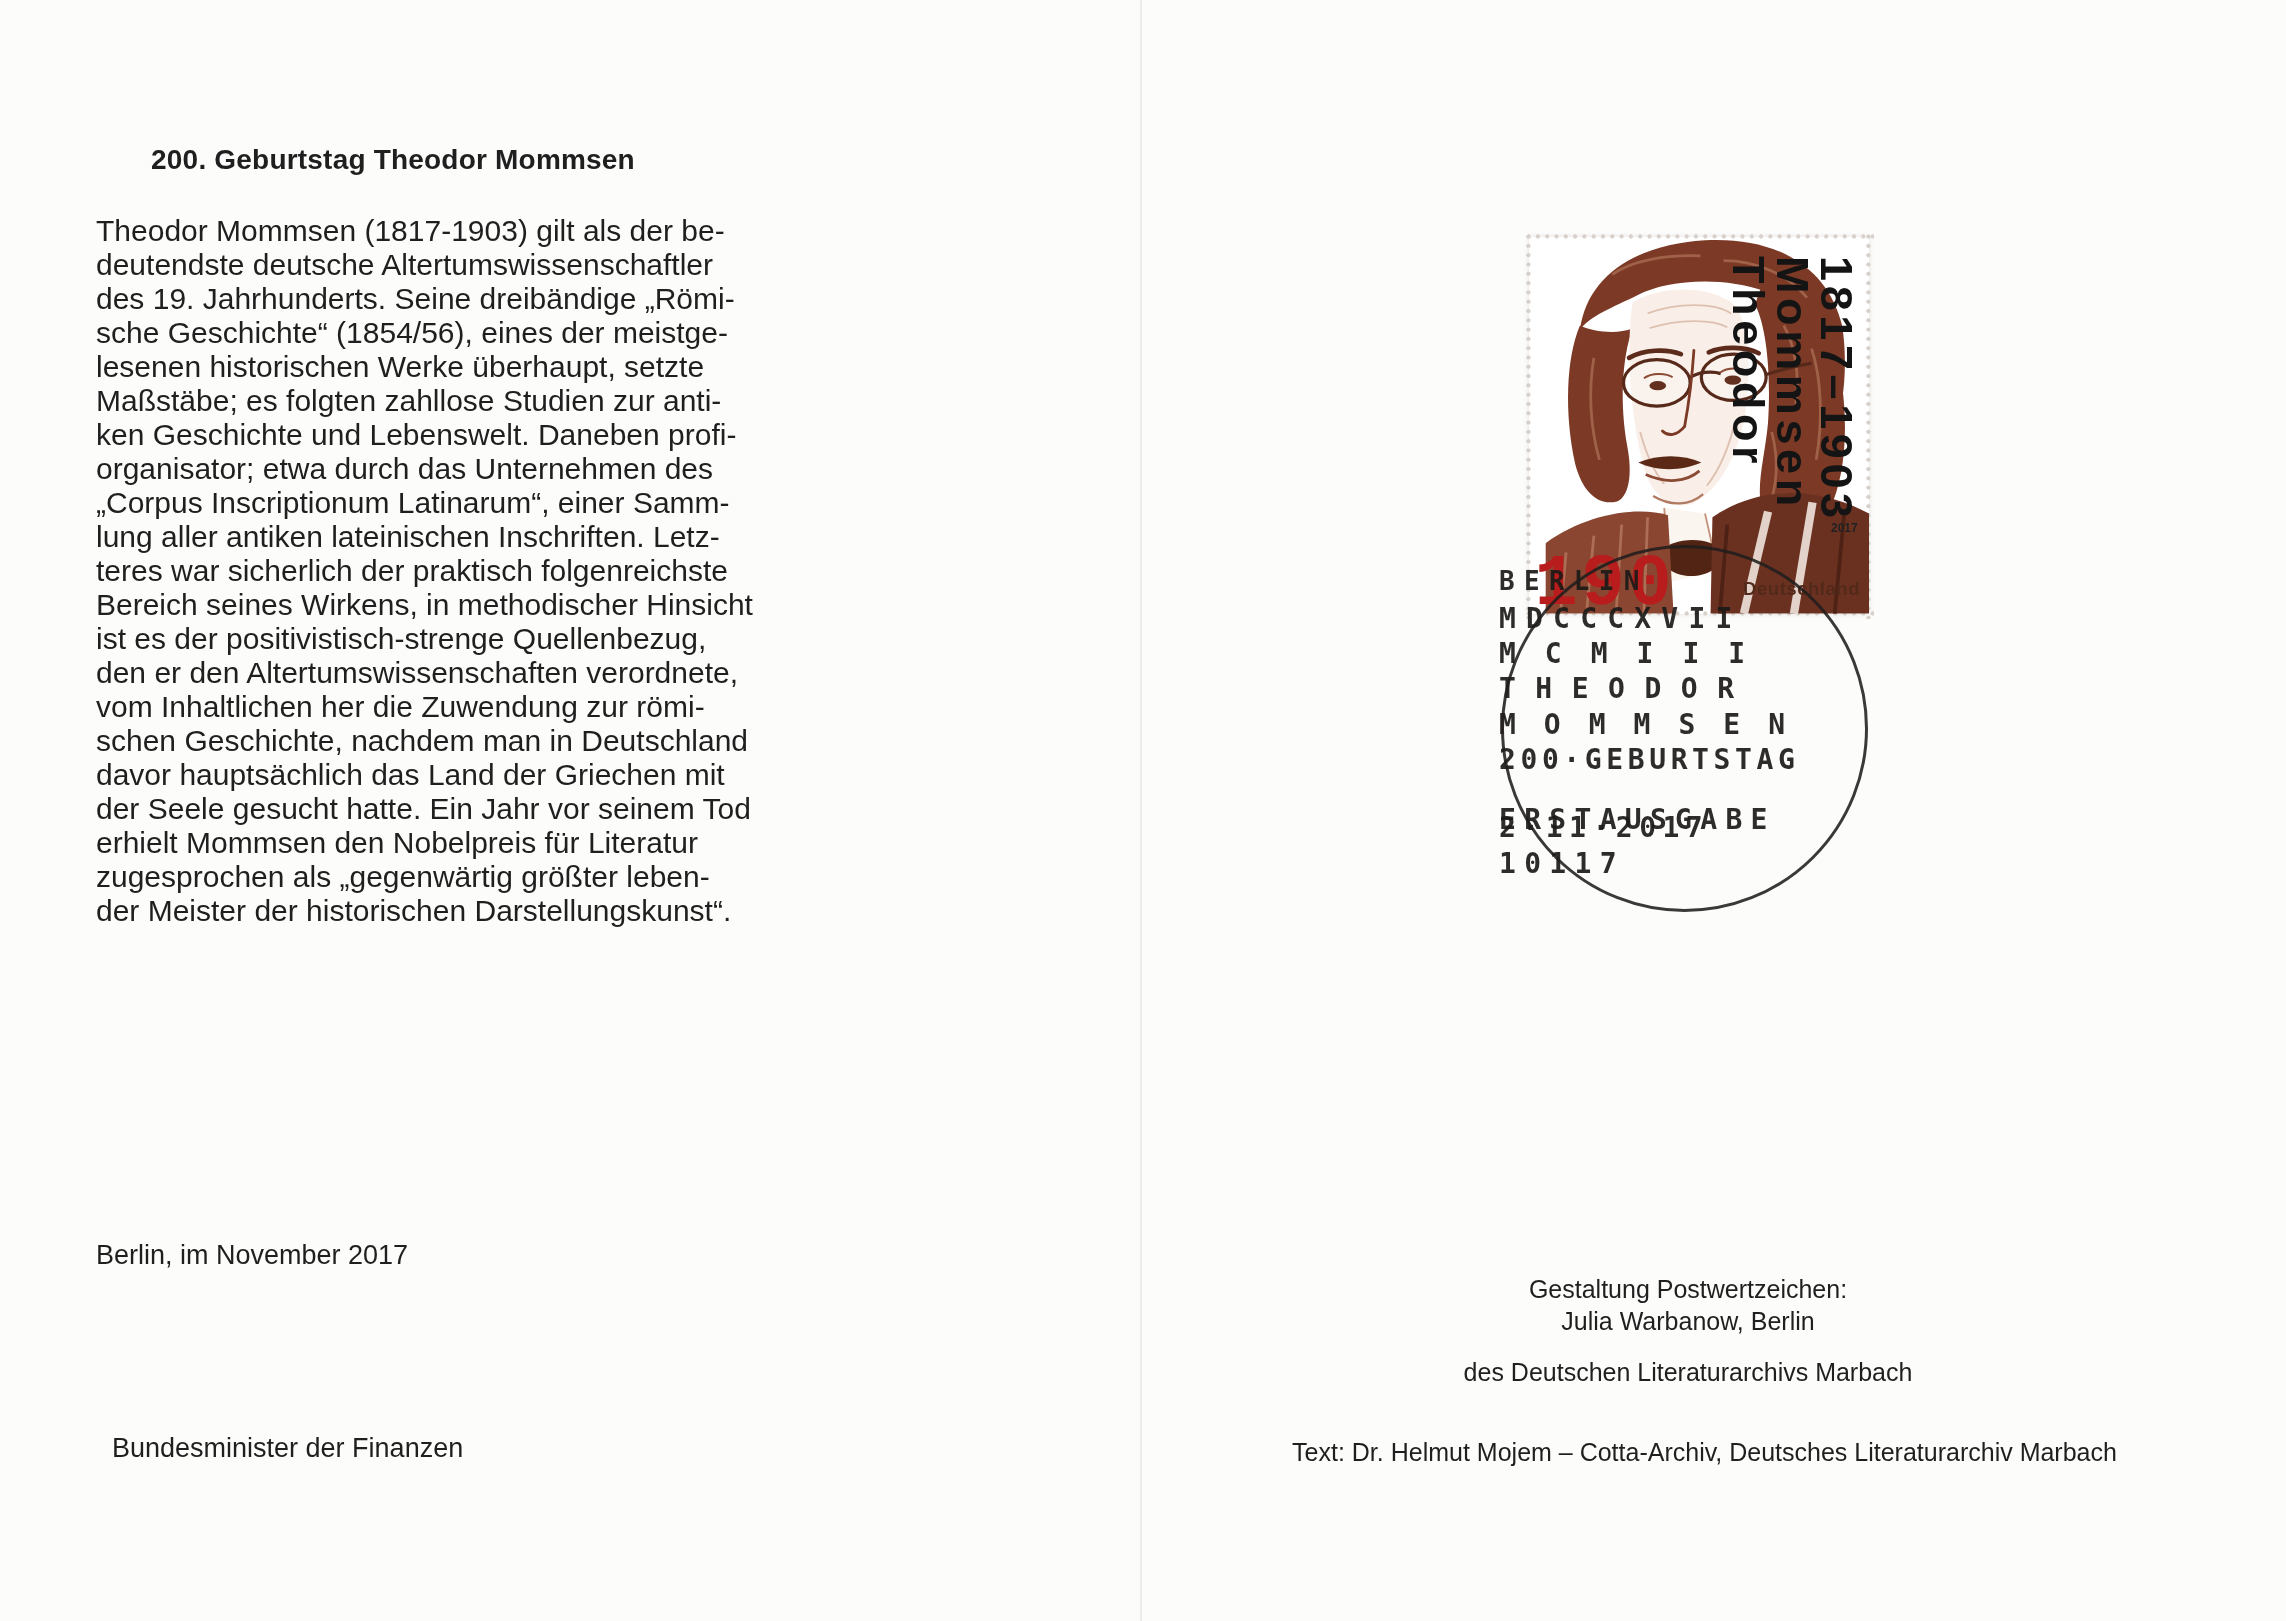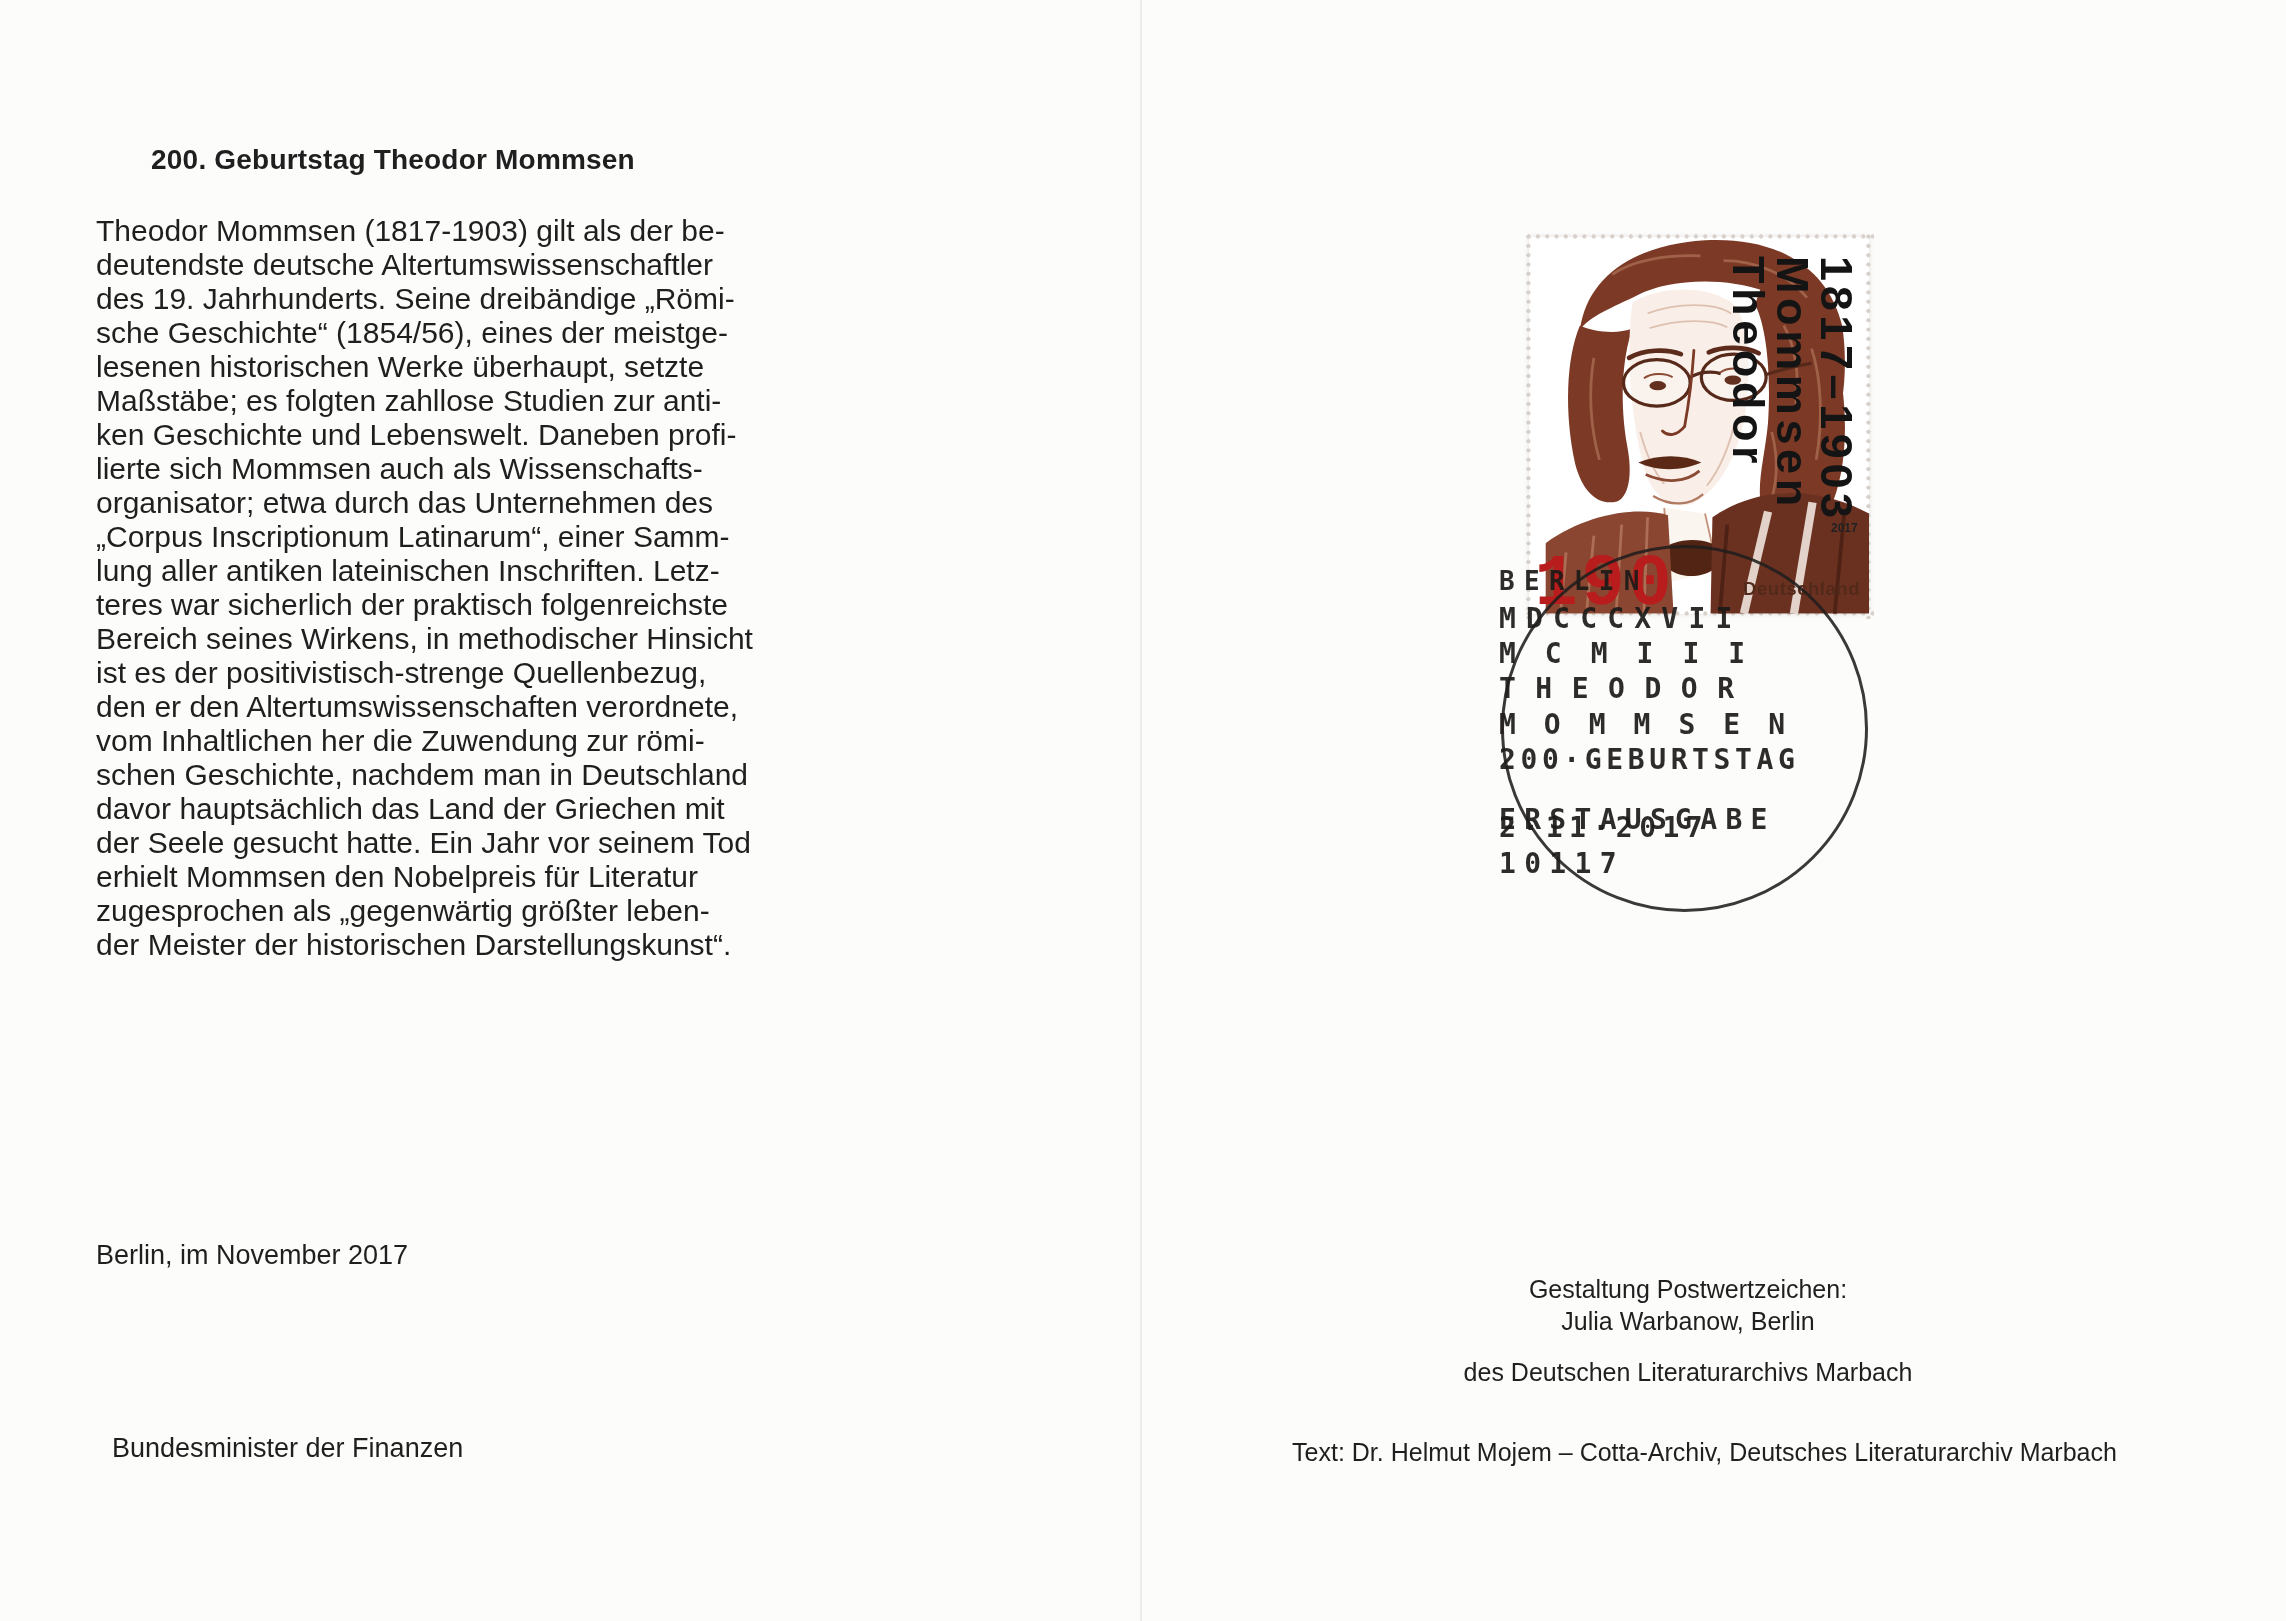--- a/index.html
+++ b/index.html
@@ -66,21 +66,20 @@
   <div class="heading">200. Geburtstag Theodor Mommsen</div>
 
   <div class="bodytext">
     <div class="bl">Theodor Mommsen (1817-1903) gilt als der be-</div>
     <div class="bl">deutendste deutsche Altertumswissenschaftler</div>
     <div class="bl">des 19. Jahrhunderts. Seine dreibändige „Römi-</div>
     <div class="bl">sche Geschichte“ (1854/56), eines der meistge-</div>
     <div class="bl">lesenen historischen Werke überhaupt, setzte</div>
     <div class="bl">Maßstäbe; es folgten zahllose Studien zur anti-</div>
     <div class="bl">ken Geschichte und Lebenswelt. Daneben profi-</div>
-    <div class="bl">lierte sich Mommsen auch als Wissenschafts-</div>
     <div class="bl">organisator; etwa durch das Unternehmen des</div>
     <div class="bl">„Corpus Inscriptionum Latinarum“, einer Samm-</div>
     <div class="bl">lung aller antiken lateinischen Inschriften. Letz-</div>
     <div class="bl">teres war sicherlich der praktisch folgenreichste</div>
     <div class="bl">Bereich seines Wirkens, in methodischer Hinsicht</div>
     <div class="bl">ist es der positivistisch-strenge Quellenbezug,</div>
     <div class="bl">den er den Altertumswissenschaften verordnete,</div>
     <div class="bl">vom Inhaltlichen her die Zuwendung zur römi-</div>
     <div class="bl">schen Geschichte, nachdem man in Deutschland</div>
     <div class="bl">davor hauptsächlich das Land der Griechen mit</div>

